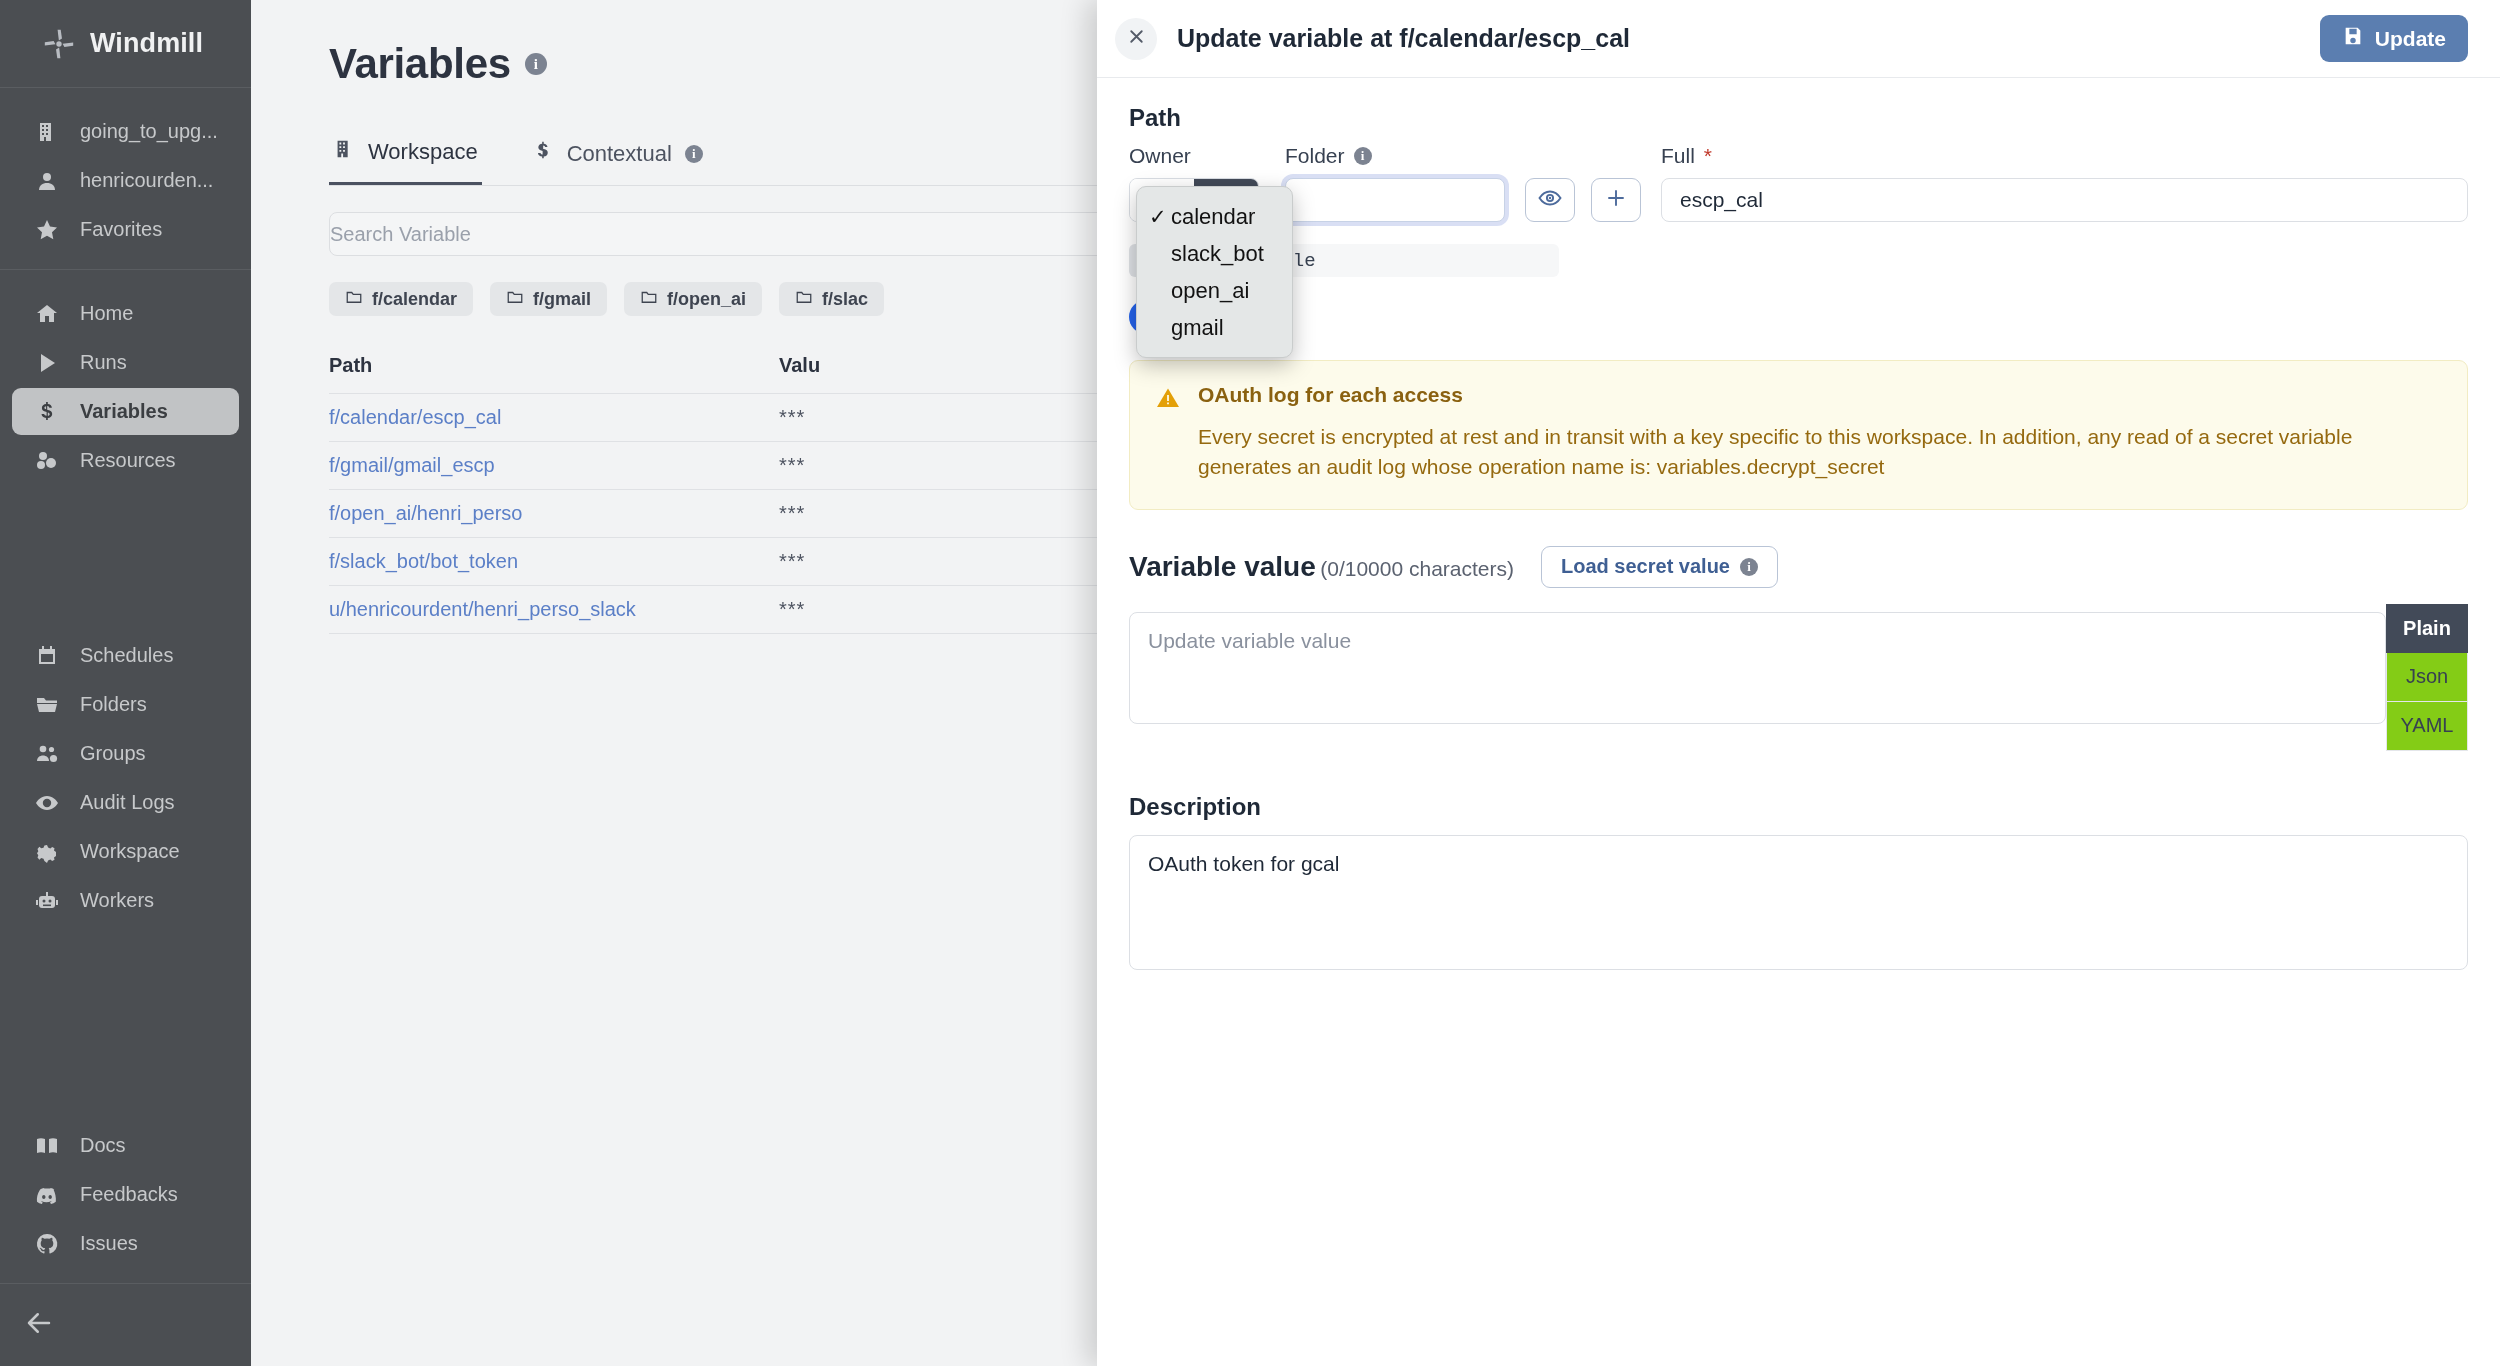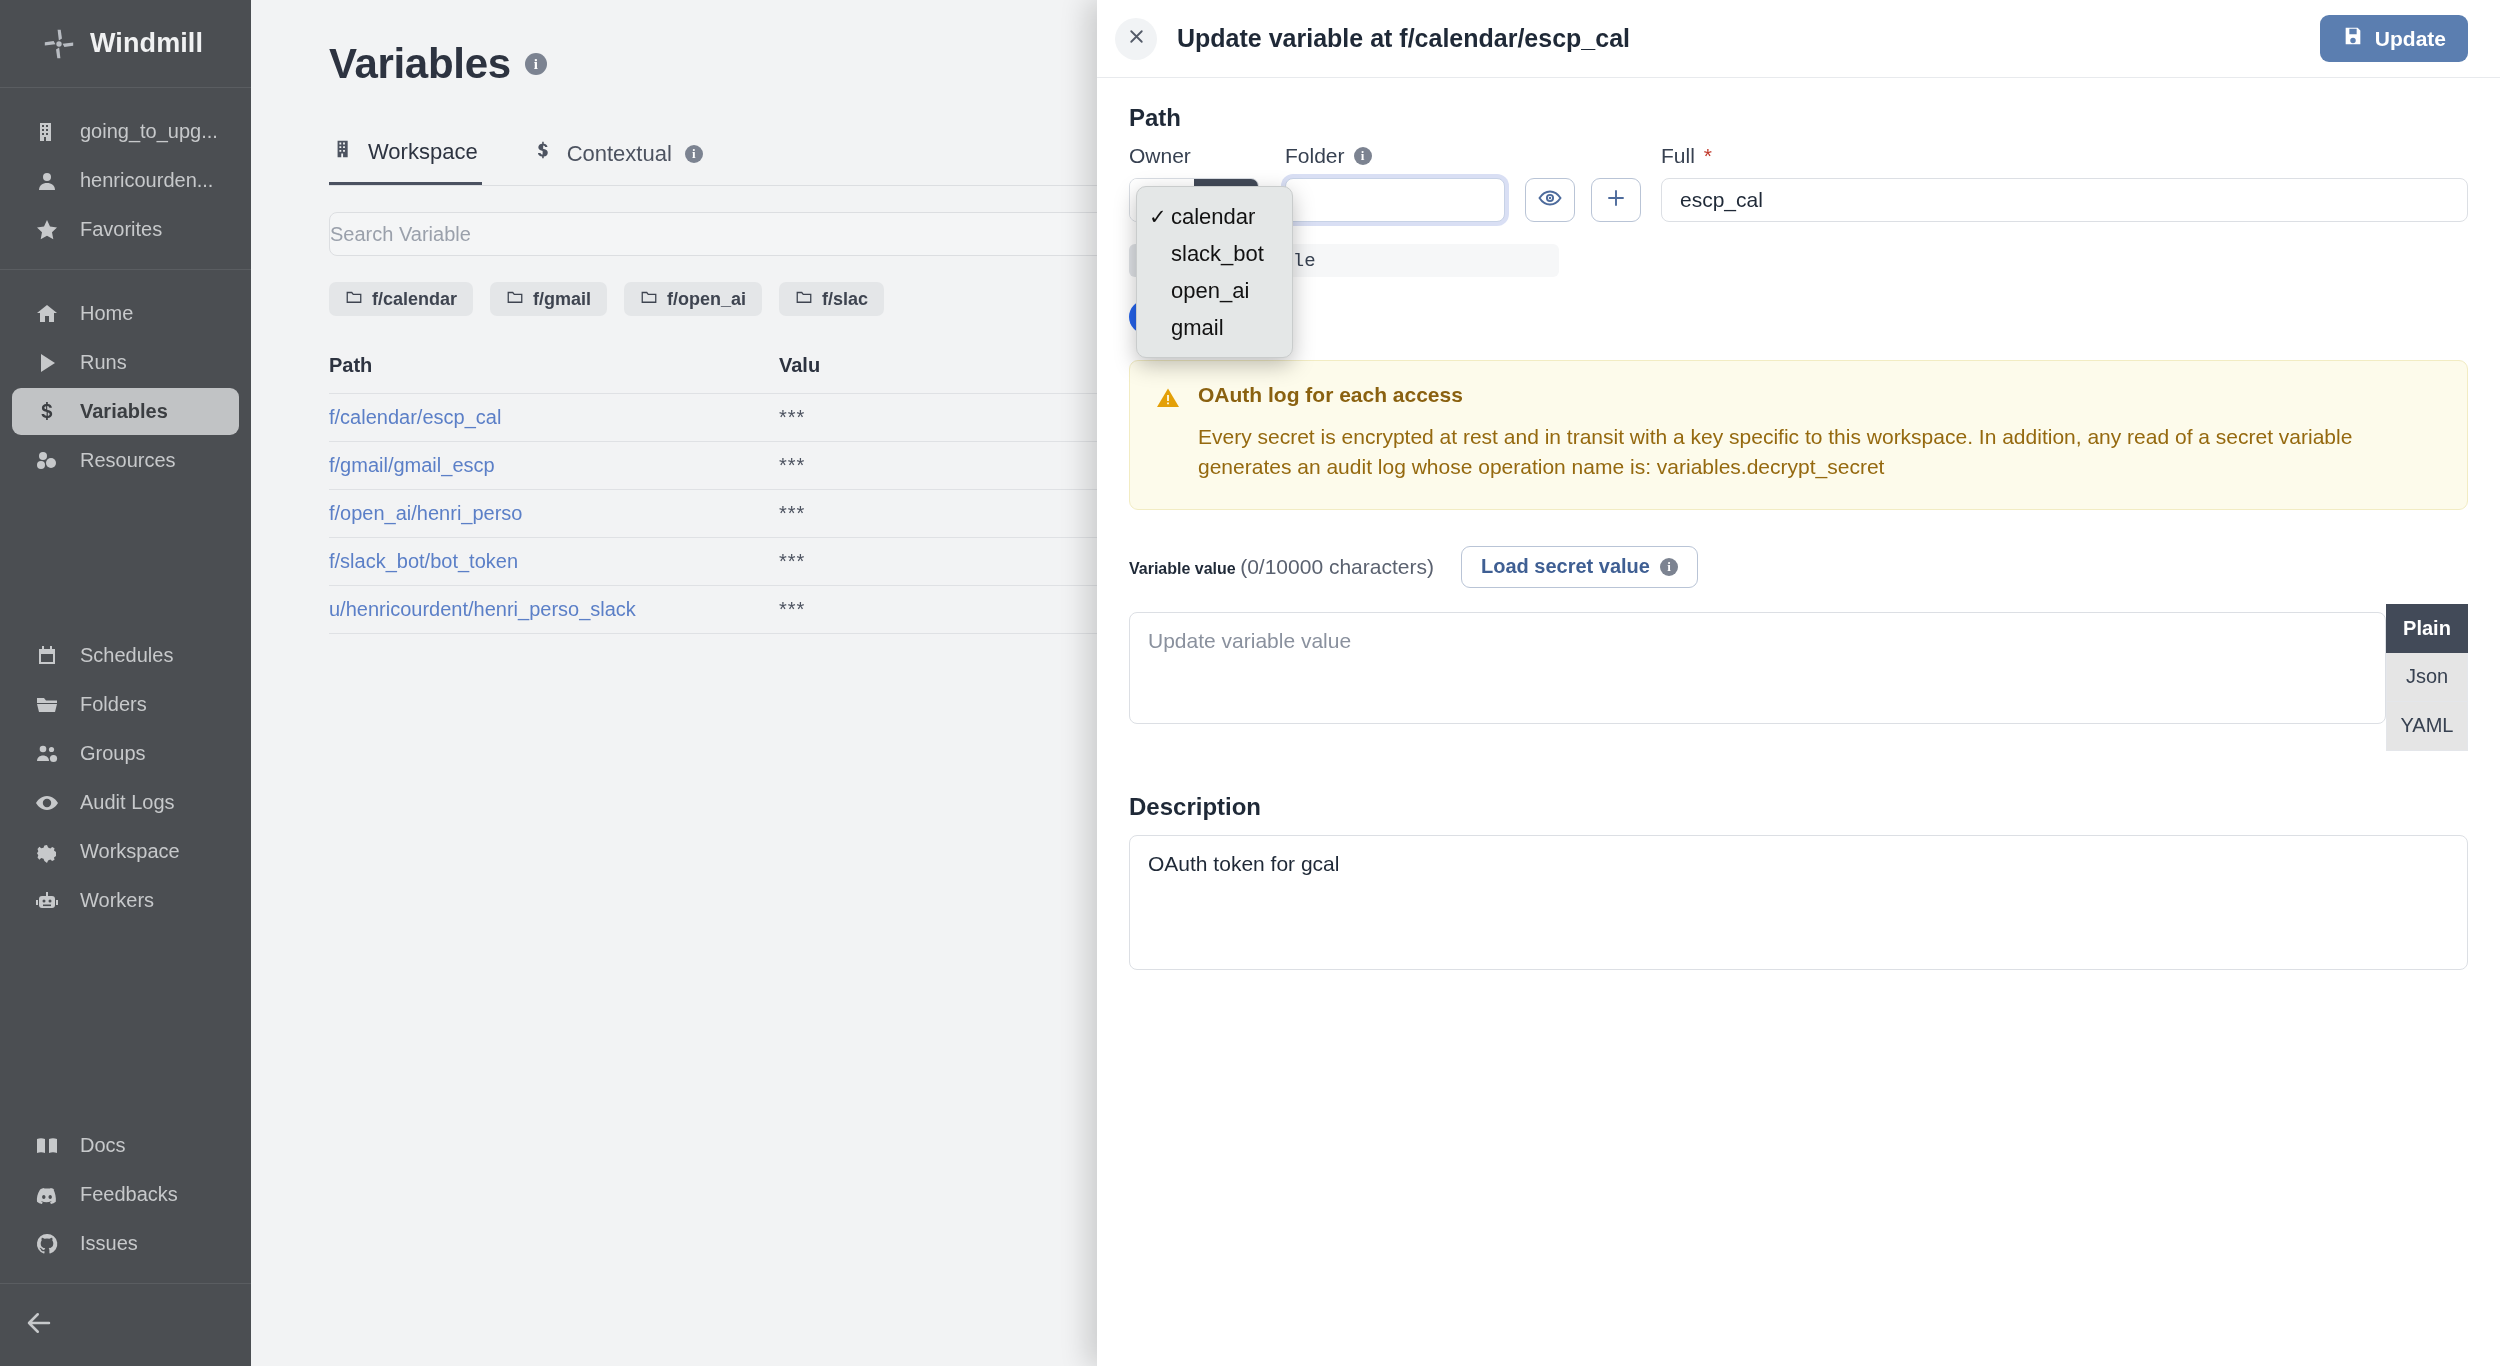--- a/index.html
+++ b/index.html
@@ -140,37 +140,37 @@
   .warn {
     margin-top: 26px; background: #fdfbeb; border: 1px solid #f2ecc3; border-radius: 9px;
     padding: 22px 26px 26px 26px; display: flex; gap: 18px;
   }
   .warn-ico { flex: 0 0 24px; padding-top: 3px; }
   .warn-ico svg { width: 24px; height: 24px; fill: #e3a008; }
   .warn-title { font-size: 21px; font-weight: 700; color: #8a6110; }
   .warn-text { font-size: 21px; color: #95690f; line-height: 1.45; margin-top: 15px; max-width: 1220px; }
 
   .vv-row { display: flex; align-items: center; gap: 27px; margin-top: 36px; }
-  .vv-title { font-size: 16px; font-weight: 700; color: #1f2937; }
+  .vv-title { font-size: 28px; font-weight: 700; color: #1f2937; }
   .vv-count { font-size: 21px; font-weight: 400; color: #5b6270; }
   .load-btn {
     display: flex; align-items: center; gap: 10px; height: 42px; padding: 0 19px;
     border: 1px solid #b9c4d6; border-radius: 9px; background: #fff;
     font-size: 20px; font-weight: 700; color: #3f5f93;
   }
 
   .value-wrap { margin-top: 16px; display: flex; }
   .value-area {
     flex: 1 1 auto; height: 112px; border: 1px solid #dcdfe4; border-radius: 8px;
     padding: 16px 18px; font-size: 21px; color: #8a919e; background: #fff; margin-top: 8px;
   }
   .fmt-col { width: 82px; margin-left: 0; display: flex; flex-direction: column; }
   .fmt {
     height: 49px; display: flex; align-items: center; justify-content: center;
-    font-size: 20px; color: #374151; background: #e5e5e5;
+    font-size: 20px; color: #374151; background: #84cc16;
     border: 1px solid #e4e6ea; border-top: none; font-weight: 400;
   }
   .fmt:first-child { border-top: 1px solid #424a58; }
   .fmt.on { background: #424a58; color: #ffffff; font-weight: 700; border-color: #424a58; }
 
   .desc-title { font-size: 24px; font-weight: 700; color: #1f2937; margin-top: 42px; }
   .desc-area {
     margin-top: 14px; height: 135px; border: 1px solid #dcdfe4; border-radius: 8px;
     padding: 16px 18px; font-size: 21px; color: #1f2937; background: #fff;
   }

